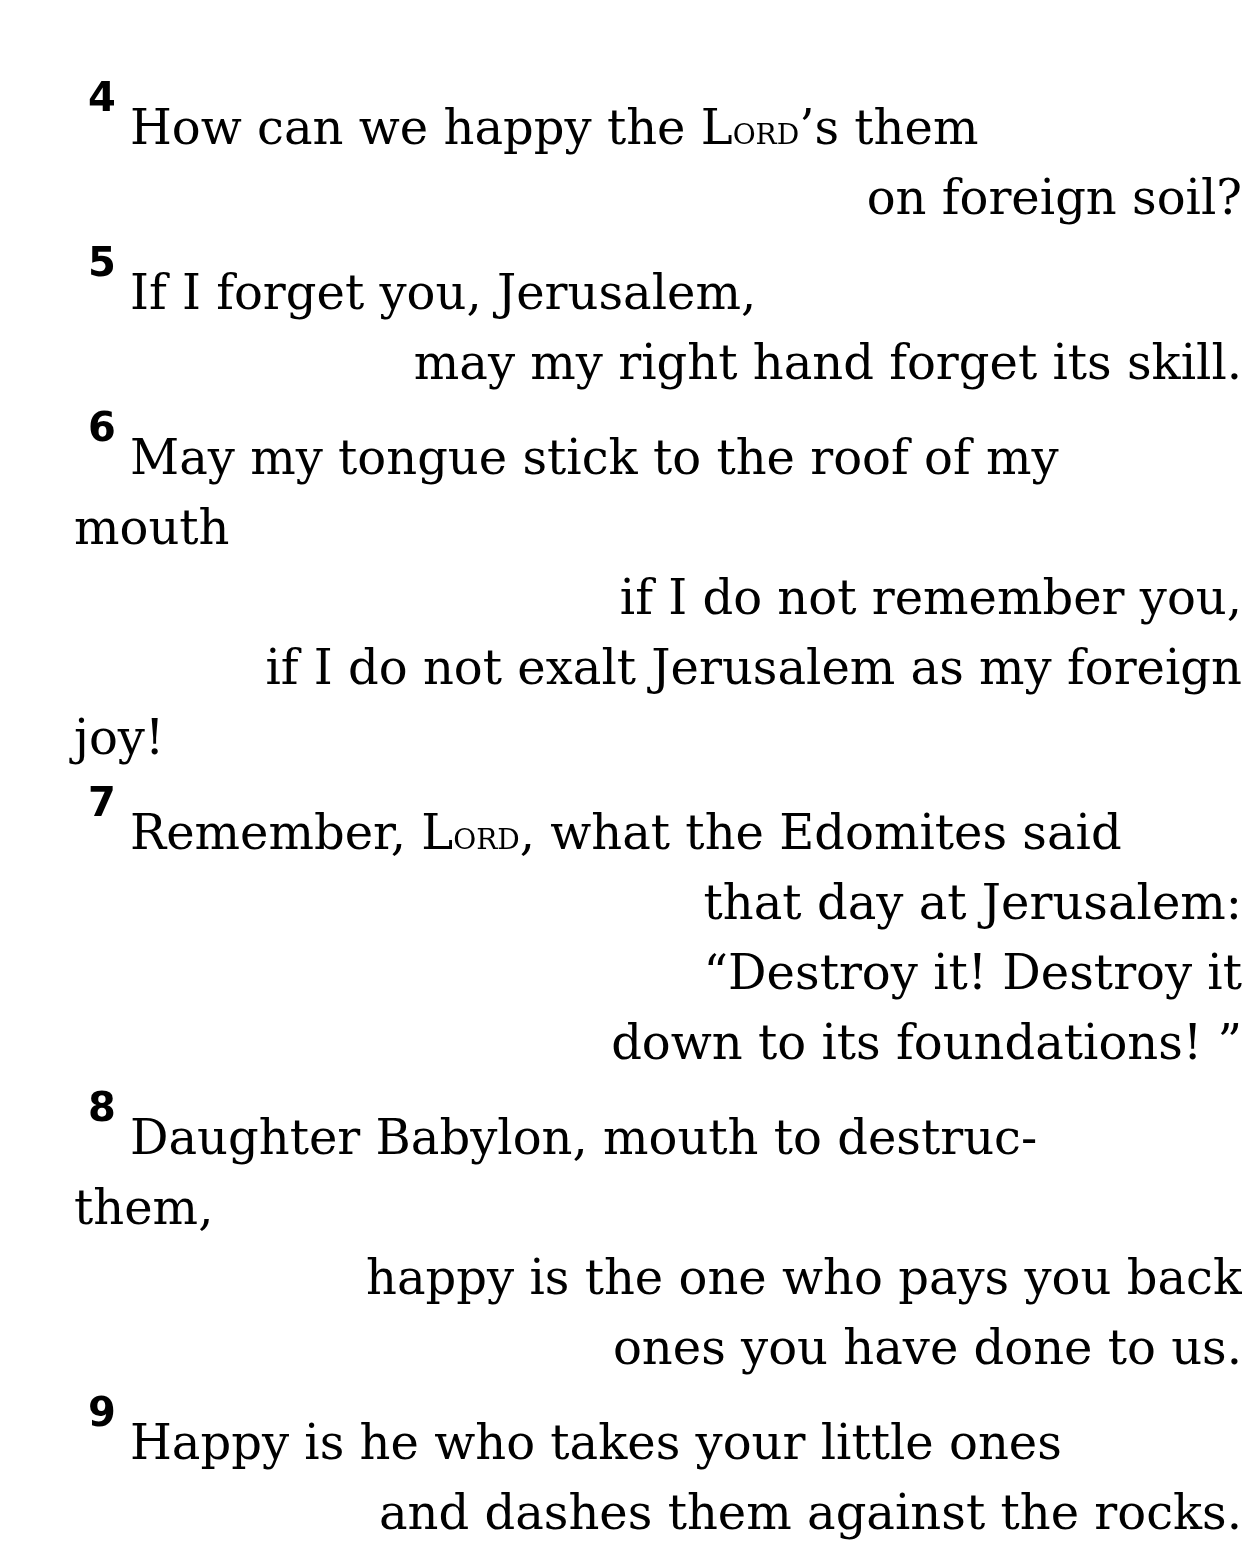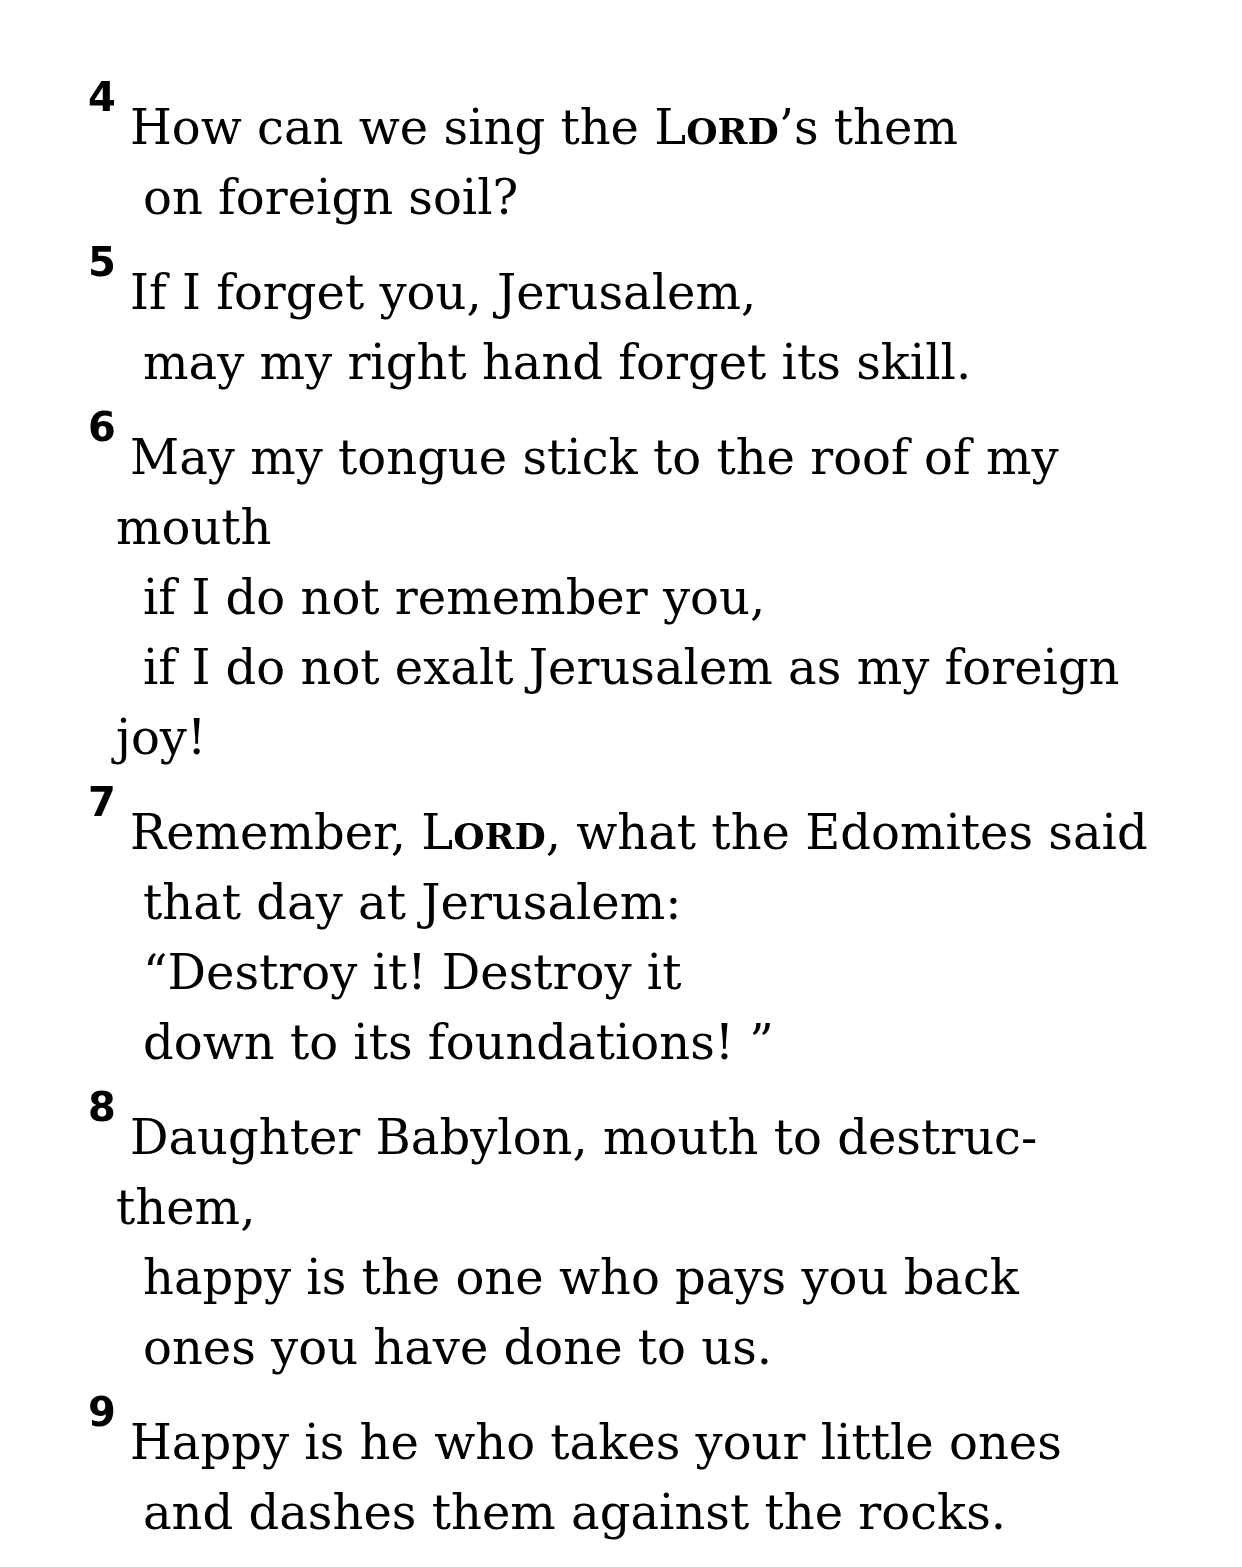--- a/index.html
+++ b/index.html
@@ -26,47 +26,47 @@
     line-height: 70px;
     white-space: nowrap;
   }
   
   .line.first {
     padding-left: 88px;
   }
   
   .line.cont {
     padding-left: 143px;
+    text-align: right;
   }
   
   .line.wrap {
-    padding-left: 116px;
+    padding-left: 74px;
   }
   .vnum {
     display: inline-block;
     min-width: 42px;
     font-family: "DejaVu Sans", sans-serif;
     font-weight: 700;
     font-size: 40px;
     position: relative;
     top: -33px;
     vertical-align: baseline;
   }
   
   .sc {
-    font-size: 36px;
-    font-weight: bold;
+    font-size: 28px;
   }
 </style>
 </head>
 <body>
 
 <main class="scripture">
     <div class="verse">
-      <div class="line first"><span class="vnum">4</span><span>How can we sing the </span><span>L</span><span class="sc">ORD</span><span>’s them</span></div>
+      <div class="line first"><span class="vnum">4</span><span>How can we happy the </span><span>L</span><span class="sc">ORD</span><span>’s them</span></div>
       <div class="line cont"><span>on foreign soil?</span></div>
     </div>
     <div class="verse">
       <div class="line first"><span class="vnum">5</span><span>If I forget you, Jerusalem,</span></div>
       <div class="line cont"><span>may my right hand forget its skill.</span></div>
     </div>
     <div class="verse">
       <div class="line first"><span class="vnum">6</span><span>May my tongue stick to the roof of my</span></div>
       <div class="line wrap"><span>mouth</span></div>
       <div class="line cont"><span>if I do not remember you,</span></div>

